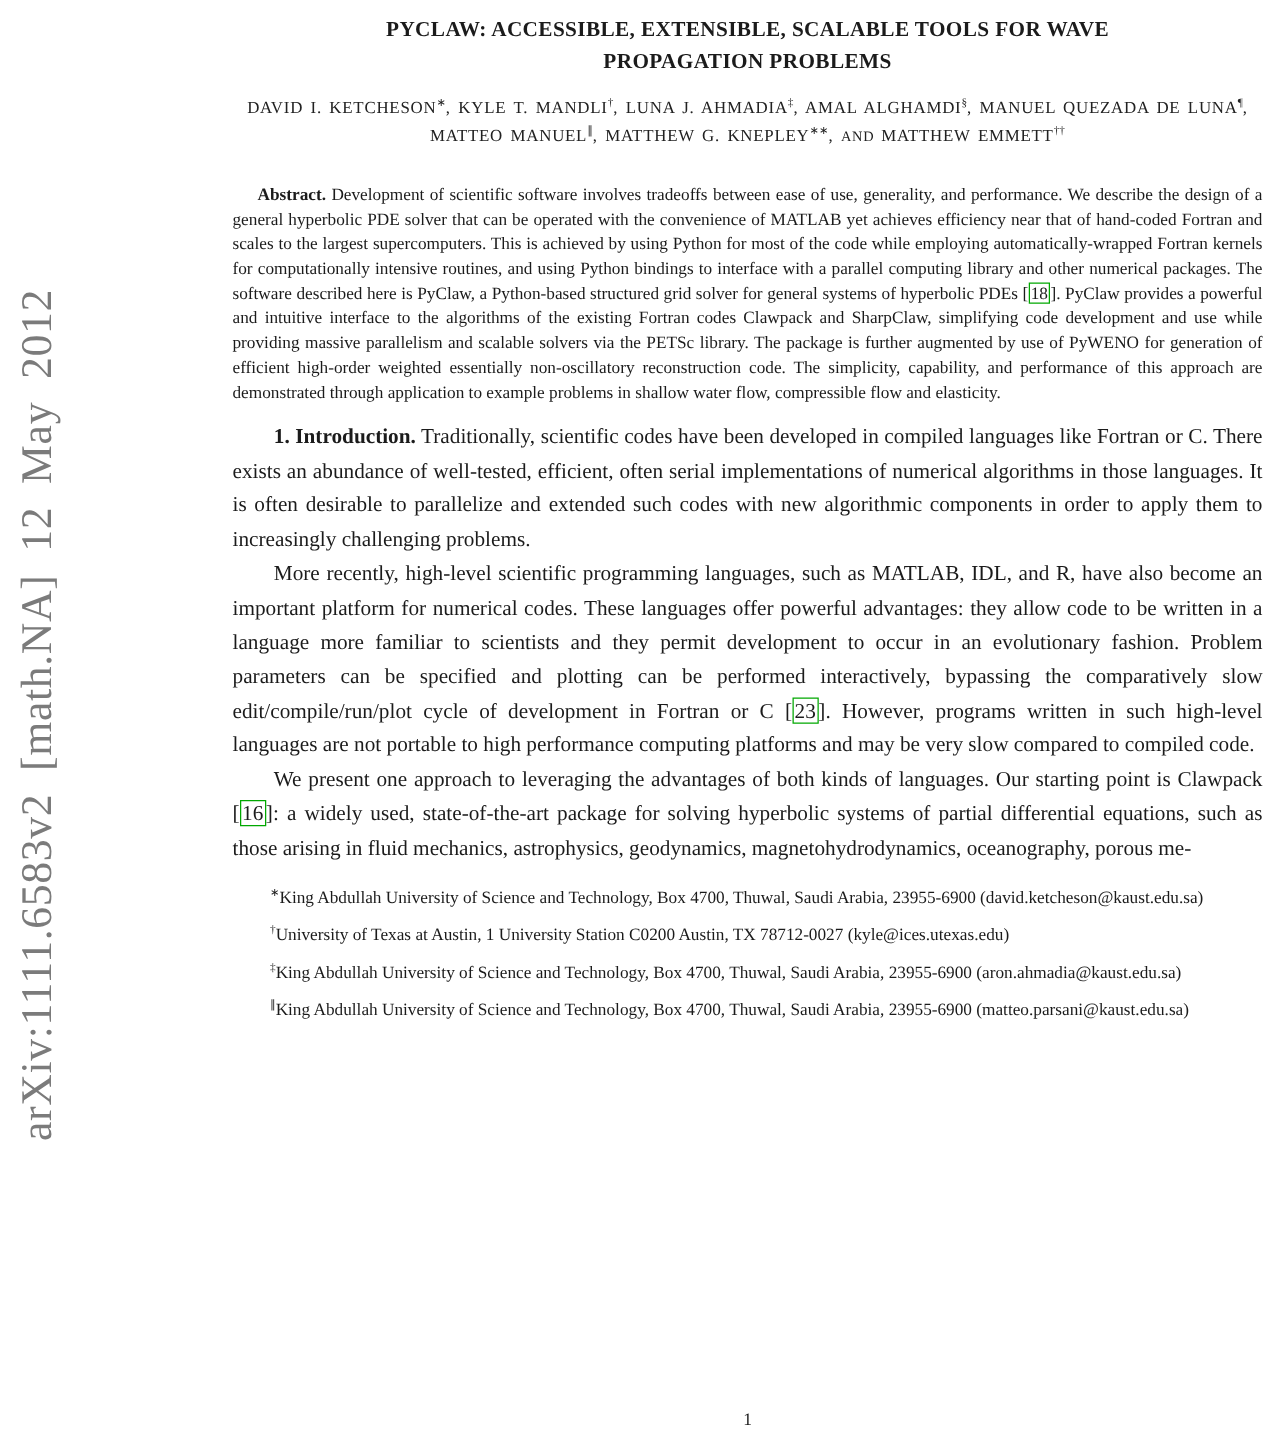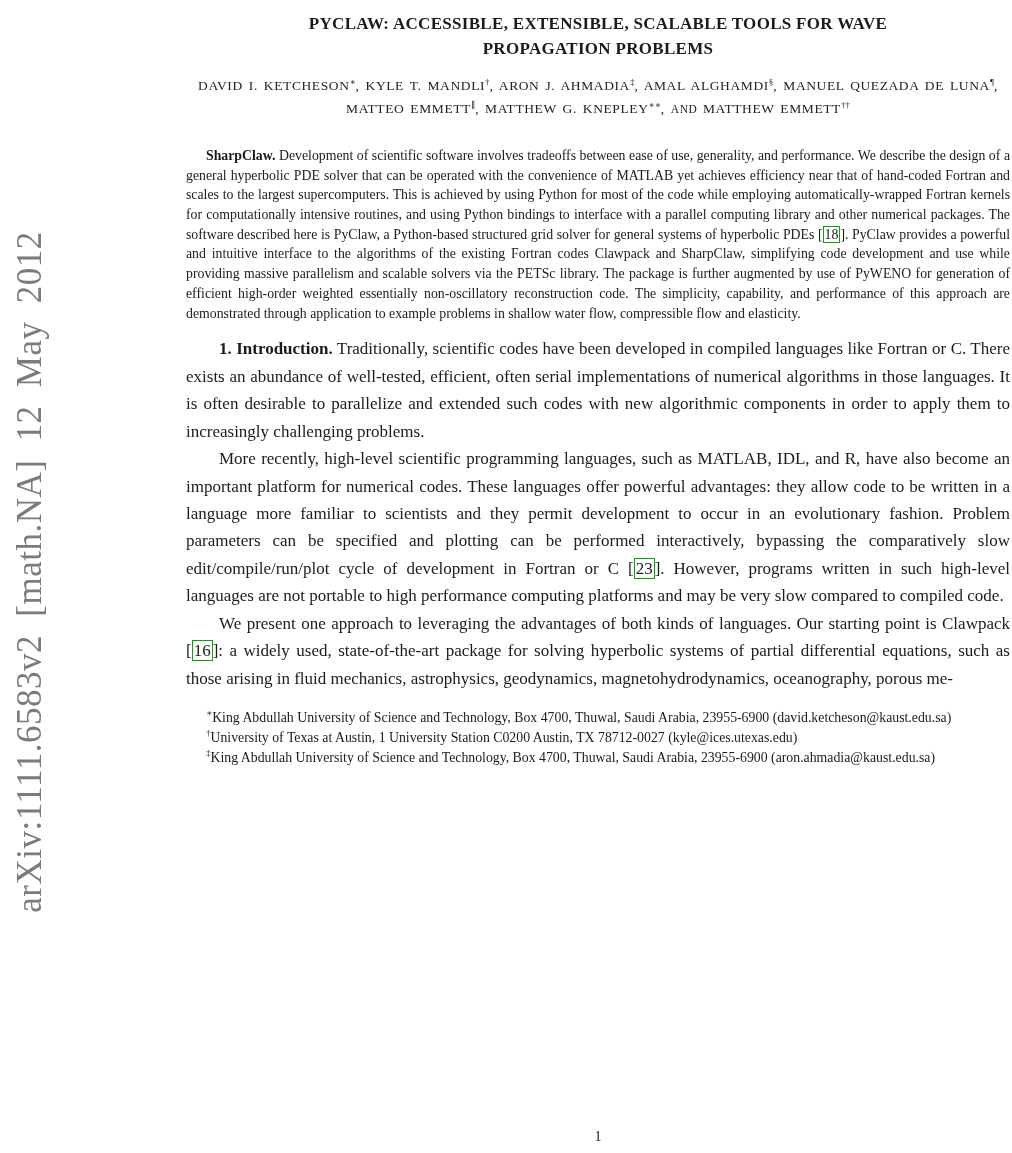--- a/index.html
+++ b/index.html
@@ -27,20 +27,21 @@
     font-size: 35px;
     color: #7b7b7b;
     word-spacing: 9px;
     letter-spacing: 0.5px;
   }
   .content {
     position: absolute;
     left: 186px;
     top: 0;
     width: 824px;
+    font-family: Liberation Serif, serif;
   }
   .title {
     margin: 12px auto 0 auto;
     max-width: 700px;
     font-size: 17px;
     font-weight: bold;
     text-align: center;
     line-height: 1.45;
     letter-spacing: 0.3px;
   }
@@ -89,21 +90,21 @@
     border: 1.5px solid #00A800;
     padding: 0 1px;
     color: inherit;
     text-decoration: none;
     cursor: pointer;
   }
   .footnotes {
     margin-top: 16px;
   }
   .footnote {
-    margin: 0;
+    margin: 10px;
     font-size: 13.8px;
     line-height: 1.44;
     text-align: justify;
     text-indent: 20px;
   }
   .footnote .mark {
     font-size: 9px;
     vertical-align: super;
     line-height: 0;
   }
@@ -123,49 +124,50 @@
 
   <div class="arxiv-stamp">arXiv:1111.6583v2 [math.NA] 12 May 2012</div>
 
   <div class="content">
 
     <h1 class="title">PYCLAW: ACCESSIBLE, EXTENSIBLE, SCALABLE TOOLS FOR WAVE PROPAGATION PROBLEMS</h1>
 
     <div class="authors">
       <span class="author"><span>DAVID I. KETCHESON</span><sup class="mark">∗</sup><span>,</span></span>
       <span class="author"><span>KYLE T. MANDLI</span><sup class="mark">†</sup><span>,</span></span>
-      <span class="author"><span>ARON J. AHMADIA</span><sup class="mark">‡</sup><span>,</span></span>
+      <span class="author"><span>LUNA J. AHMADIA</span><sup class="mark">‡</sup><span>,</span></span>
       <span class="author"><span>AMAL ALGHAMDI</span><sup class="mark">§</sup><span>,</span></span>
       <span class="author"><span>MANUEL QUEZADA DE LUNA</span><sup class="mark">¶</sup><span>,</span></span>
-      <span class="author"><span>MATTEO EMMETT</span><sup class="mark">∥</sup><span>,</span></span>
+      <span class="author"><span>MATTEO MANUEL</span><sup class="mark">∥</sup><span>,</span></span>
       <span class="author"><span>MATTHEW G. KNEPLEY</span><sup class="mark">∗∗</sup><span>,</span></span>
       <span class="author"><span class="and">AND </span><span>MATTHEW EMMETT</span><sup class="mark">††</sup></span>
     </div>
 
     <p class="abstract">
-      <span class="abs-label">SharpClaw.</span>
+      <span class="abs-label">Abstract.</span>
       <span>Development of scientific software involves tradeoffs between ease of use, generality, and performance. We describe the design of a general hyperbolic PDE solver that can be operated with the convenience of MATLAB yet achieves efficiency near that of hand-coded Fortran and scales to the largest supercomputers. This is achieved by using Python for most of the code while employing automatically-wrapped Fortran kernels for computationally intensive routines, and using Python bindings to interface with a parallel computing library and other numerical packages. The software described here is PyClaw, a Python-based structured grid solver for general systems of hyperbolic PDEs [</span><span class="cite">18</span><span>]. PyClaw provides a powerful and intuitive interface to the algorithms of the existing Fortran codes Clawpack and SharpClaw, simplifying code development and use while providing massive parallelism and scalable solvers via the PETSc library. The package is further augmented by use of PyWENO for generation of efficient high-order weighted essentially non-oscillatory reconstruction code. The simplicity, capability, and performance of this approach are demonstrated through application to example problems in shallow water flow, compressible flow and elasticity.</span>
     </p>
 
     <p class="body-par first">
       <span class="sec-head">1. Introduction.</span>
       <span>Traditionally, scientific codes have been developed in compiled languages like Fortran or C. There exists an abundance of well-tested, efficient, often serial implementations of numerical algorithms in those languages. It is often desirable to parallelize and extended such codes with new algorithmic components in order to apply them to increasingly challenging problems.</span>
     </p>
 
     <p class="body-par">
       <span>More recently, high-level scientific programming languages, such as MATLAB, IDL, and R, have also become an important platform for numerical codes. These languages offer powerful advantages: they allow code to be written in a language more familiar to scientists and they permit development to occur in an evolutionary fashion. Problem parameters can be specified and plotting can be performed interactively, bypassing the comparatively slow edit/compile/run/plot cycle of development in Fortran or C [</span><span class="cite">23</span><span>]. However, programs written in such high-level languages are not portable to high performance computing platforms and may be very slow compared to compiled code.</span>
     </p>
 
     <p class="body-par">
       <span>We present one approach to leveraging the advantages of both kinds of languages. Our starting point is Clawpack [</span><span class="cite">16</span><span>]: a widely used, state-of-the-art package for solving hyperbolic systems of partial differential equations, such as those arising in fluid mechanics, astrophysics, geodynamics, magnetohydrodynamics, oceanography, porous me-</span>
     </p>
 
     <div class="footnotes">
       <p class="footnote"><sup class="mark">∗</sup><span>King Abdullah University of Science and Technology, Box 4700, Thuwal, Saudi Arabia, 23955-6900 (david.ketcheson@kaust.edu.sa)</span></p>
       <p class="footnote"><sup class="mark">†</sup><span>University of Texas at Austin, 1 University Station C0200 Austin, TX 78712-0027 (kyle@ices.utexas.edu)</span></p>
       <p class="footnote"><sup class="mark">‡</sup><span>King Abdullah University of Science and Technology, Box 4700, Thuwal, Saudi Arabia, 23955-6900 (aron.ahmadia@kaust.edu.sa)</span></p>
+      <p class="footnote"><sup class="mark">∥</sup><span>King Abdullah University of Science and Technology, Box 4700, Thuwal, Saudi Arabia, 23955-6900 (matteo.parsani@kaust.edu.sa)</span></p>
     </div>
 
   </div>
 
   <div class="page-number">1</div>
 
 </div>
 
 </body></html>

